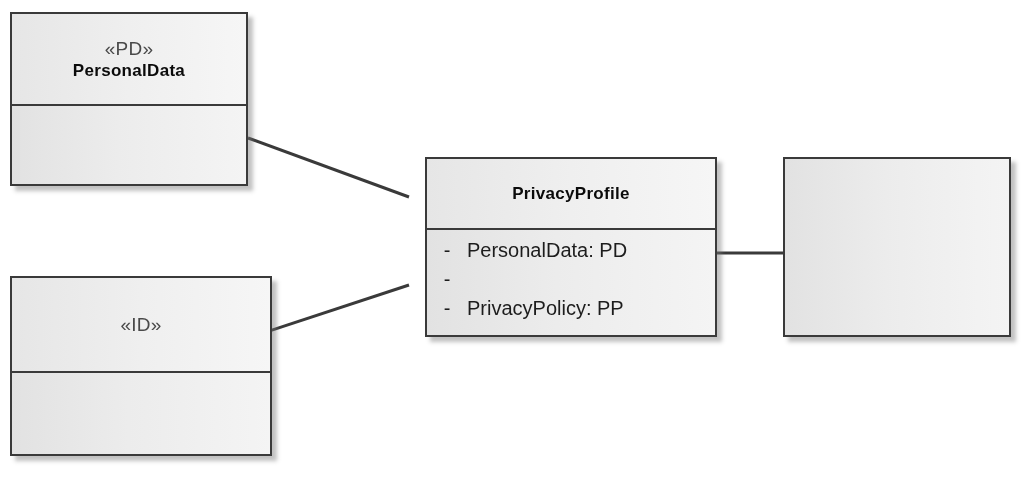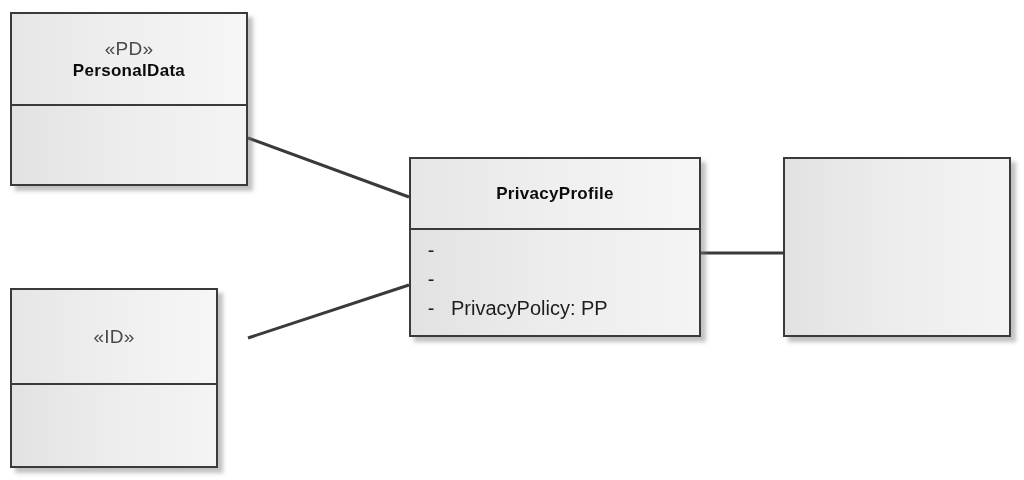--- a/index.html
+++ b/index.html
@@ -107,34 +107,35 @@
   </svg>
 
   <div class="uml-class" id="class-personaldata" style="left:10px; top:12px; width:238px; height:174px;">
     <div class="uml-header" style="height:92px;">
       <div class="stereotype">«PD»</div>
       <div class="class-name">PersonalData</div>
     </div>
     <div class="uml-body"></div>
   </div>
 
-  <div class="uml-class" id="class-identity" style="left:10px; top:288px; width:208px; height:180px;">
+  <div class="uml-class" id="class-identity" style="left:10px; top:276px; width:262px; height:180px;">
     <div class="uml-header" style="height:95px;">
       <div class="stereotype">«ID»</div>
     </div>
     <div class="uml-body"></div>
   </div>
 
-  <div class="uml-class" id="class-privacyprofile" style="left:409px; top:157px; width:292px; height:180px;">
+  <div class="uml-class" id="class-privacyprofile" style="left:425px; top:157px; width:292px; height:180px;">
     <div class="uml-header" style="height:71px;">
       <div class="class-name">PrivacyProfile</div>
     </div>
     <div class="uml-body">
       <div class="attr-row">
         <span class="attr-vis">-</span>
+        <span class="attr-text">PersonalData:  PD</span>
       </div>
       <div class="attr-row">
         <span class="attr-vis">-</span>
       </div>
       <div class="attr-row">
         <span class="attr-vis">-</span>
         <span class="attr-text">PrivacyPolicy:  PP</span>
       </div>
     </div>
   </div>

